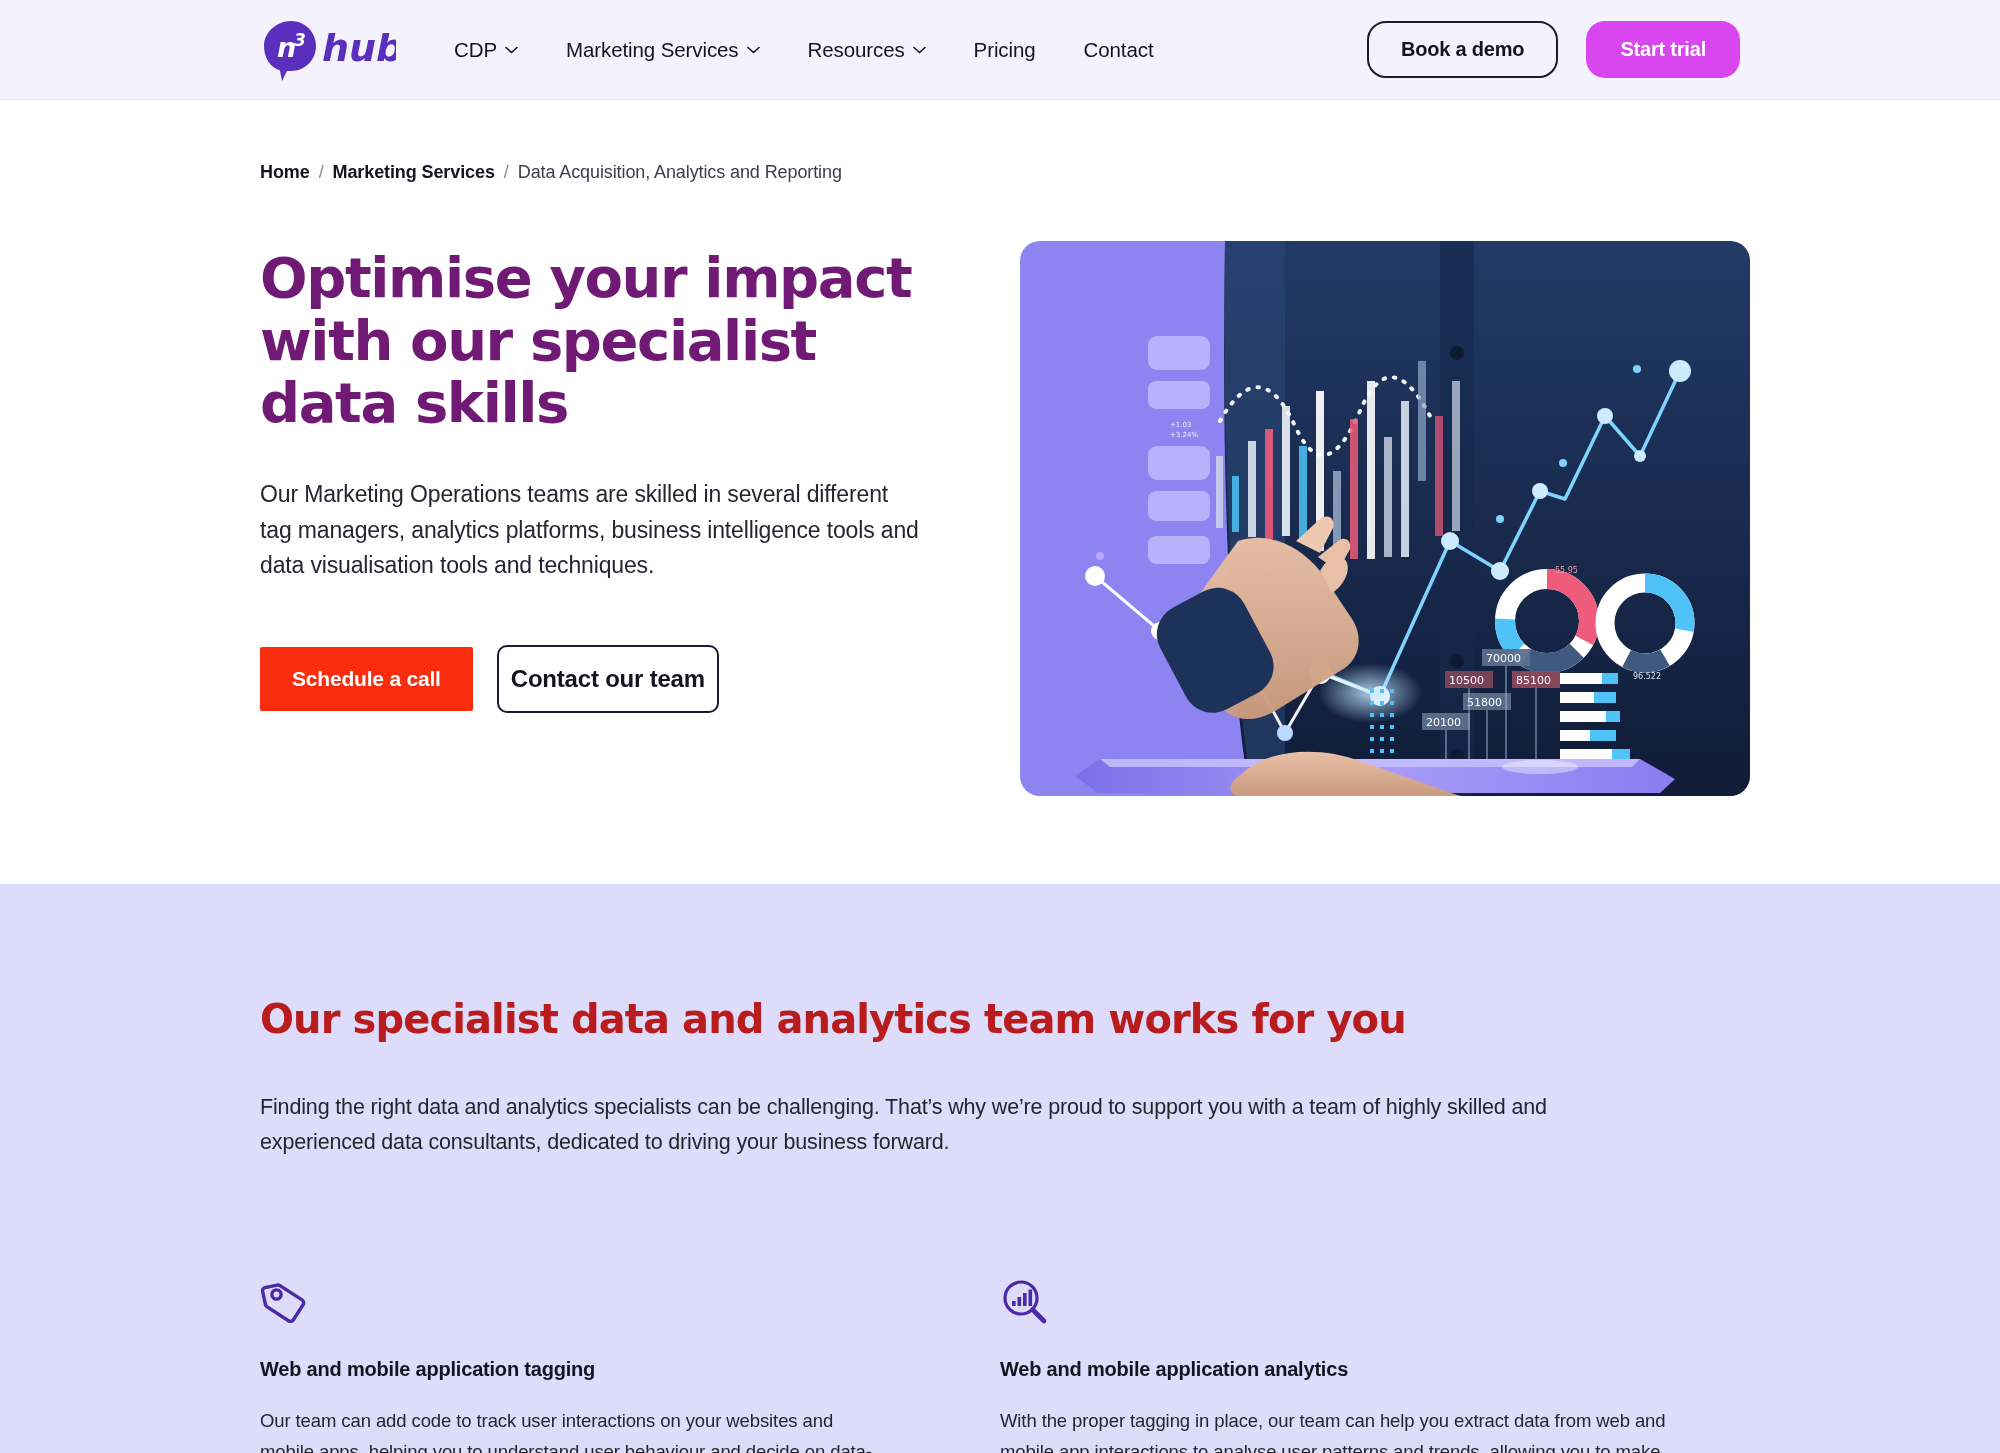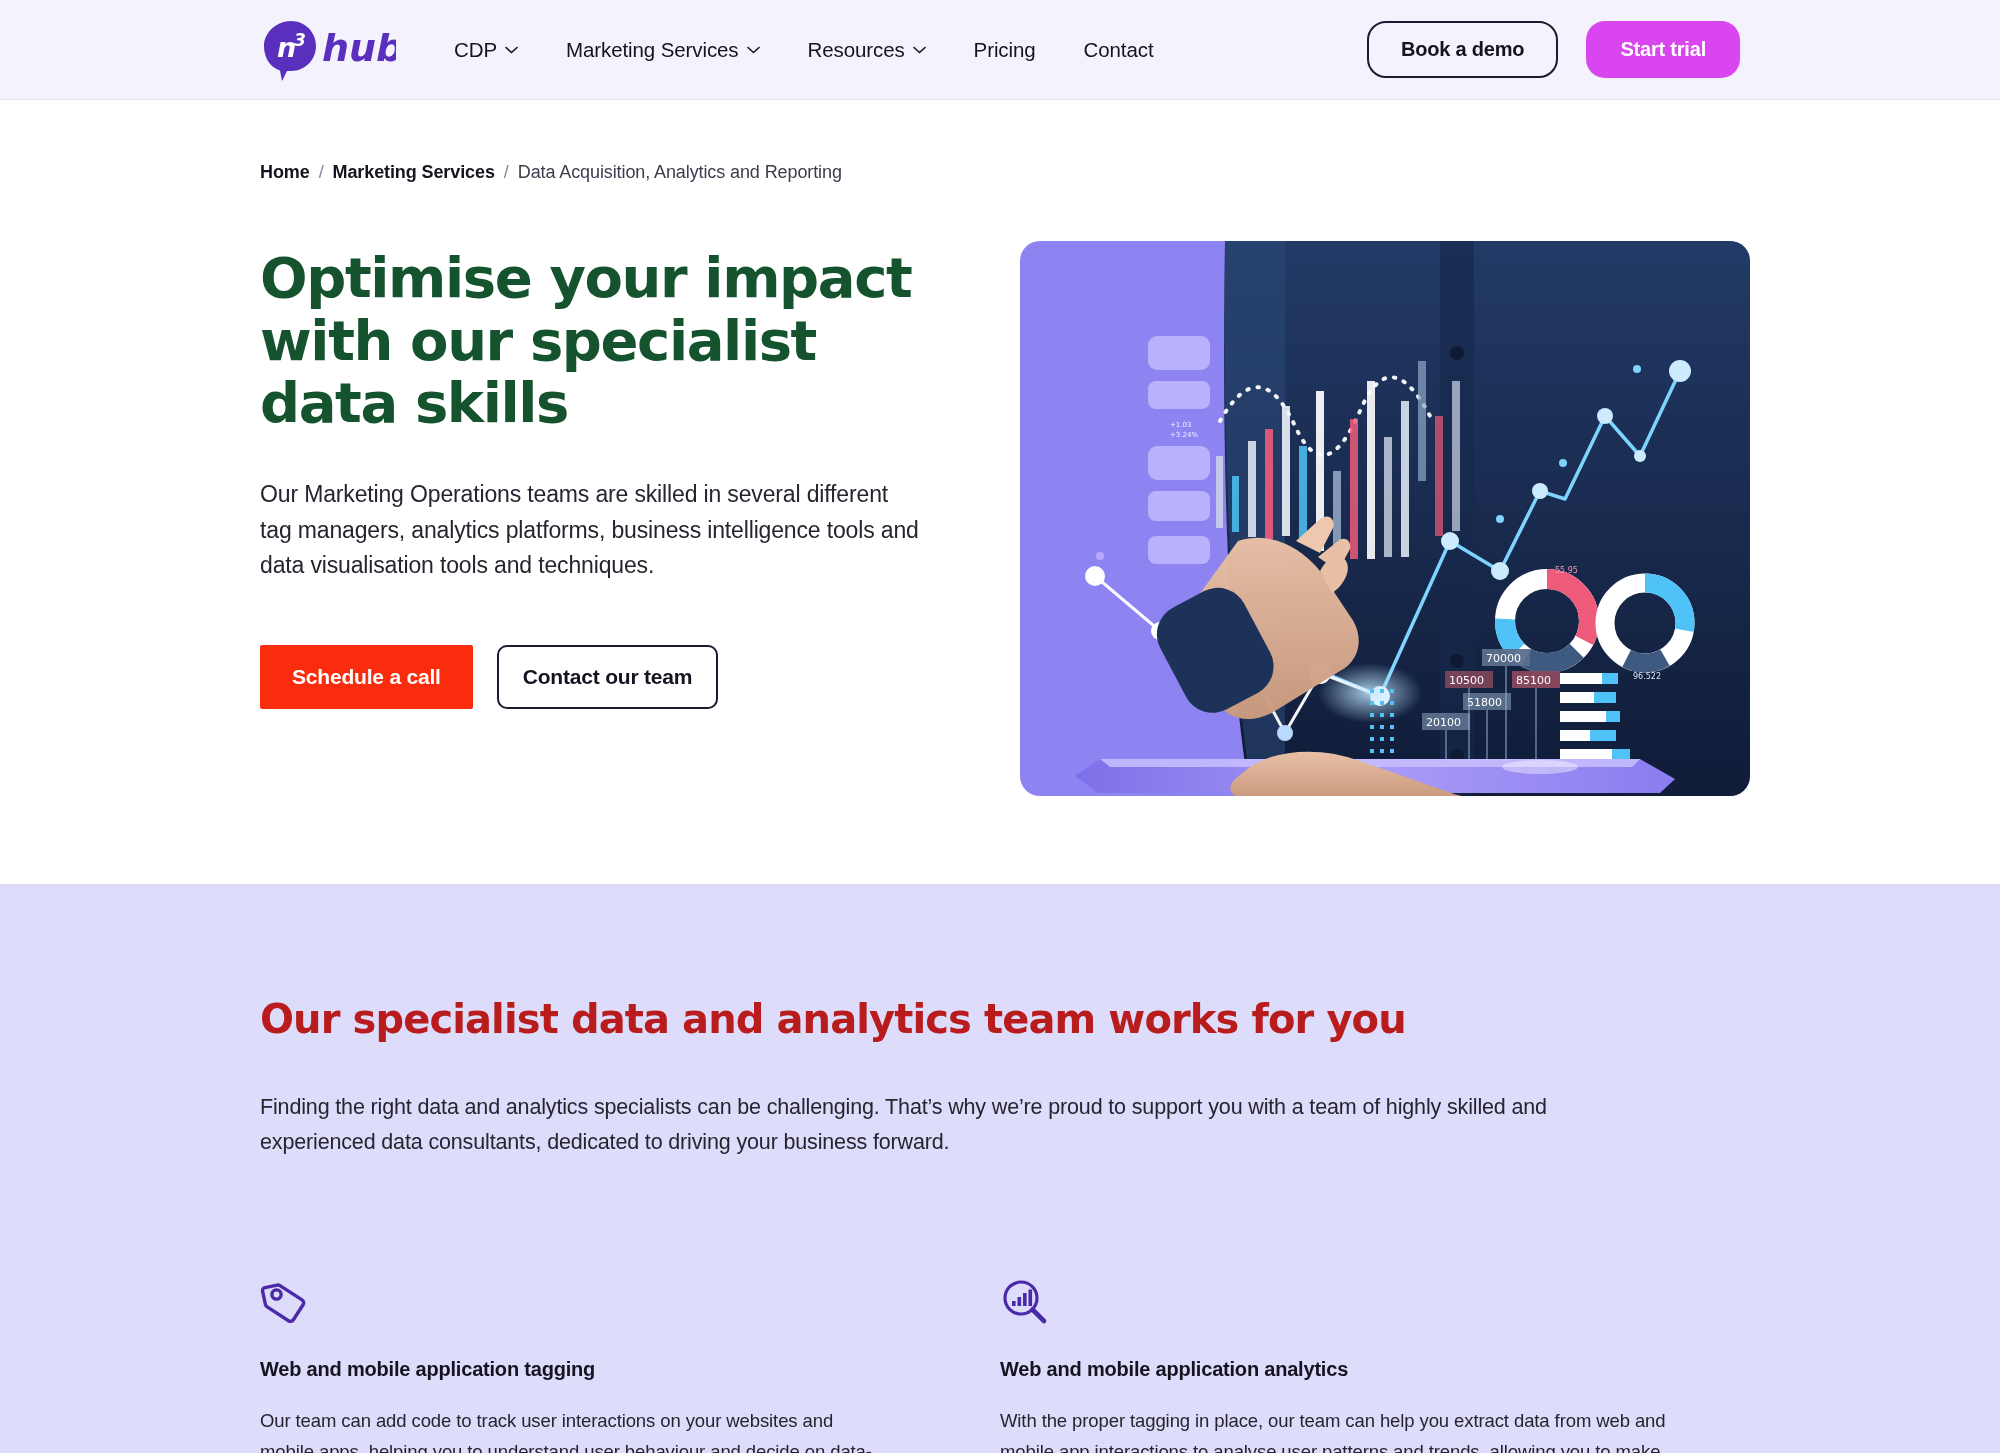--- a/index.html
+++ b/index.html
@@ -58,37 +58,37 @@
   .crumb-sep { color:#8b8899; }
   .crumb-current { color:#3d3b4d; }
 
   .hero {
     display:flex; gap:60px; align-items:flex-start;
     padding-top:56px;
   }
   .hero-left { width:700px; flex:0 0 700px; padding-top:8px; }
   h1.hero-title {
     font-size:56px; line-height:1.12; font-weight:800;
-    letter-spacing:-1.4px; color:#14532d;
+    letter-spacing:-1.4px; color:#701a75;
     font-family:"DejaVu Sans", sans-serif;
     max-width:700px;
   }
   .hero-sub {
     margin-top:42px; font-size:23px; line-height:1.54;
     color:#26242f; letter-spacing:-0.15px; max-width:660px;
   }
   .hero-cta { margin-top:62px; display:flex; gap:24px; align-items:center; }
   .btn-lg-red {
     background:#f92d0d; color:#fff; border:none;
     font-size:21px; font-weight:700; padding:20px 32px;
     border-radius:2px; letter-spacing:-0.2px; cursor:pointer;
   }
   .btn-lg-outline {
     background:#fff; color:#15131f; border:2px solid #1b1a2e;
-    font-size:21px; font-weight:700; padding:18px 24px;
+    font-size:24px; font-weight:700; padding:18px 12px;
     border-radius:10px; letter-spacing:-0.2px; cursor:pointer;
   }
 
   .hero-img {
     width:730px; height:555px; flex:0 0 730px;
     border-radius:20px; overflow:hidden; position:relative;
     margin-top:2px;
   }
   .hero-img svg { display:block; width:100%; height:100%; }
 

